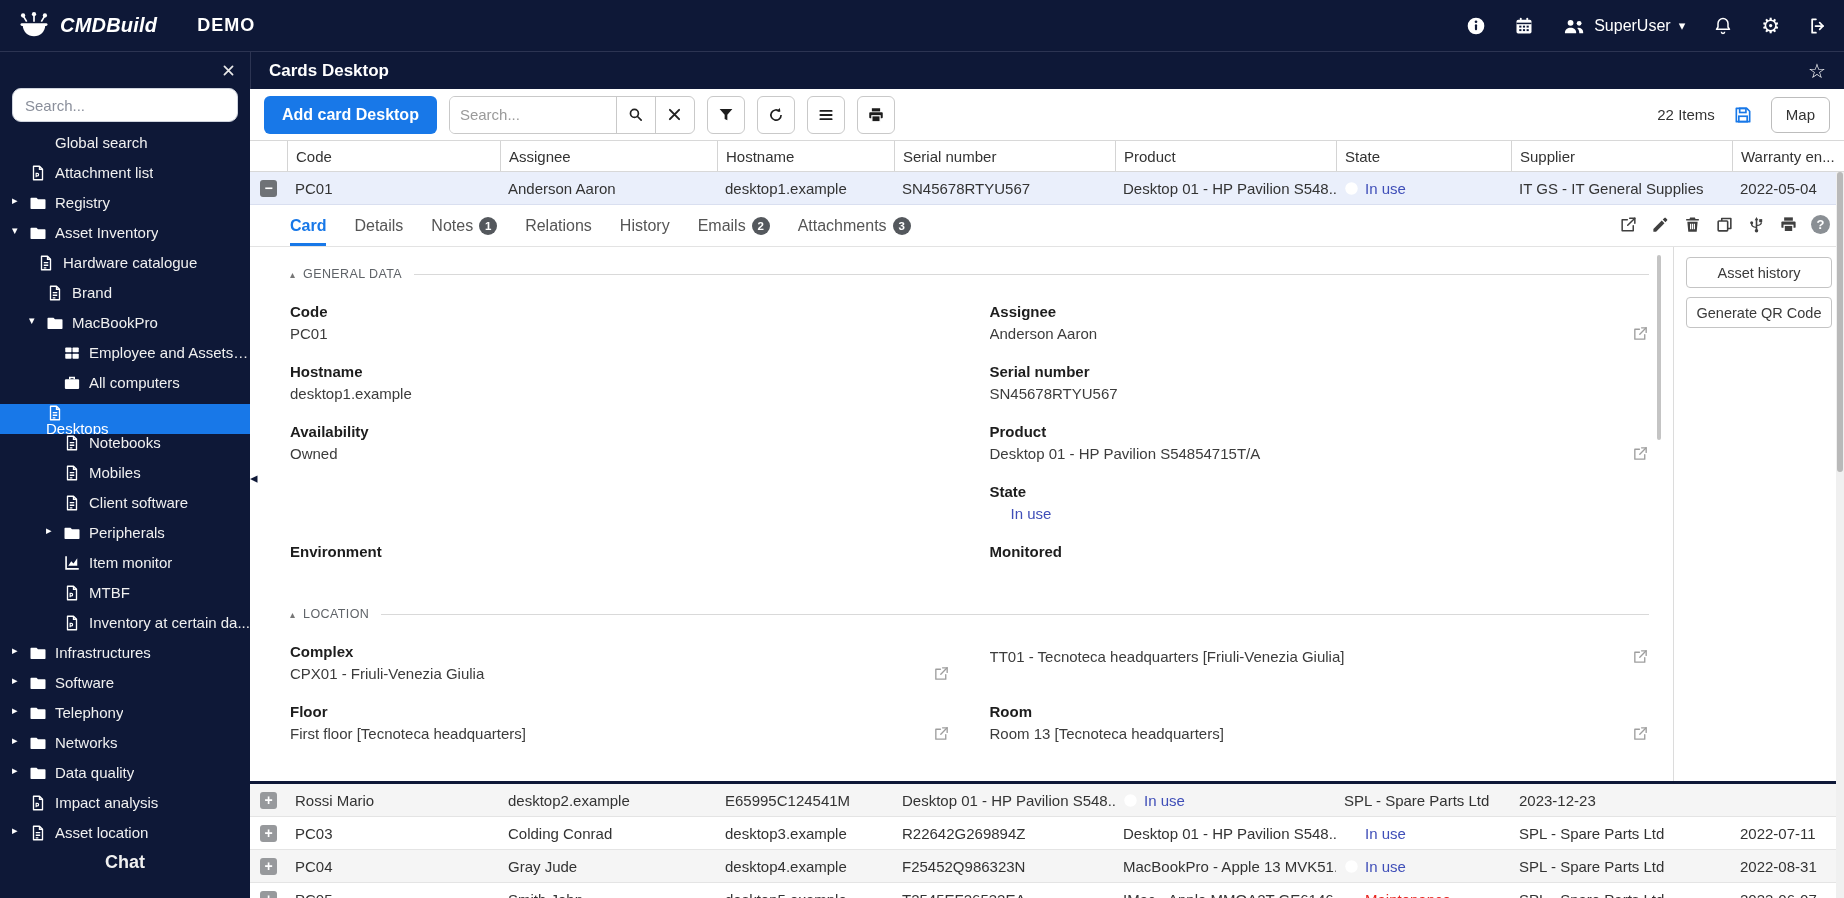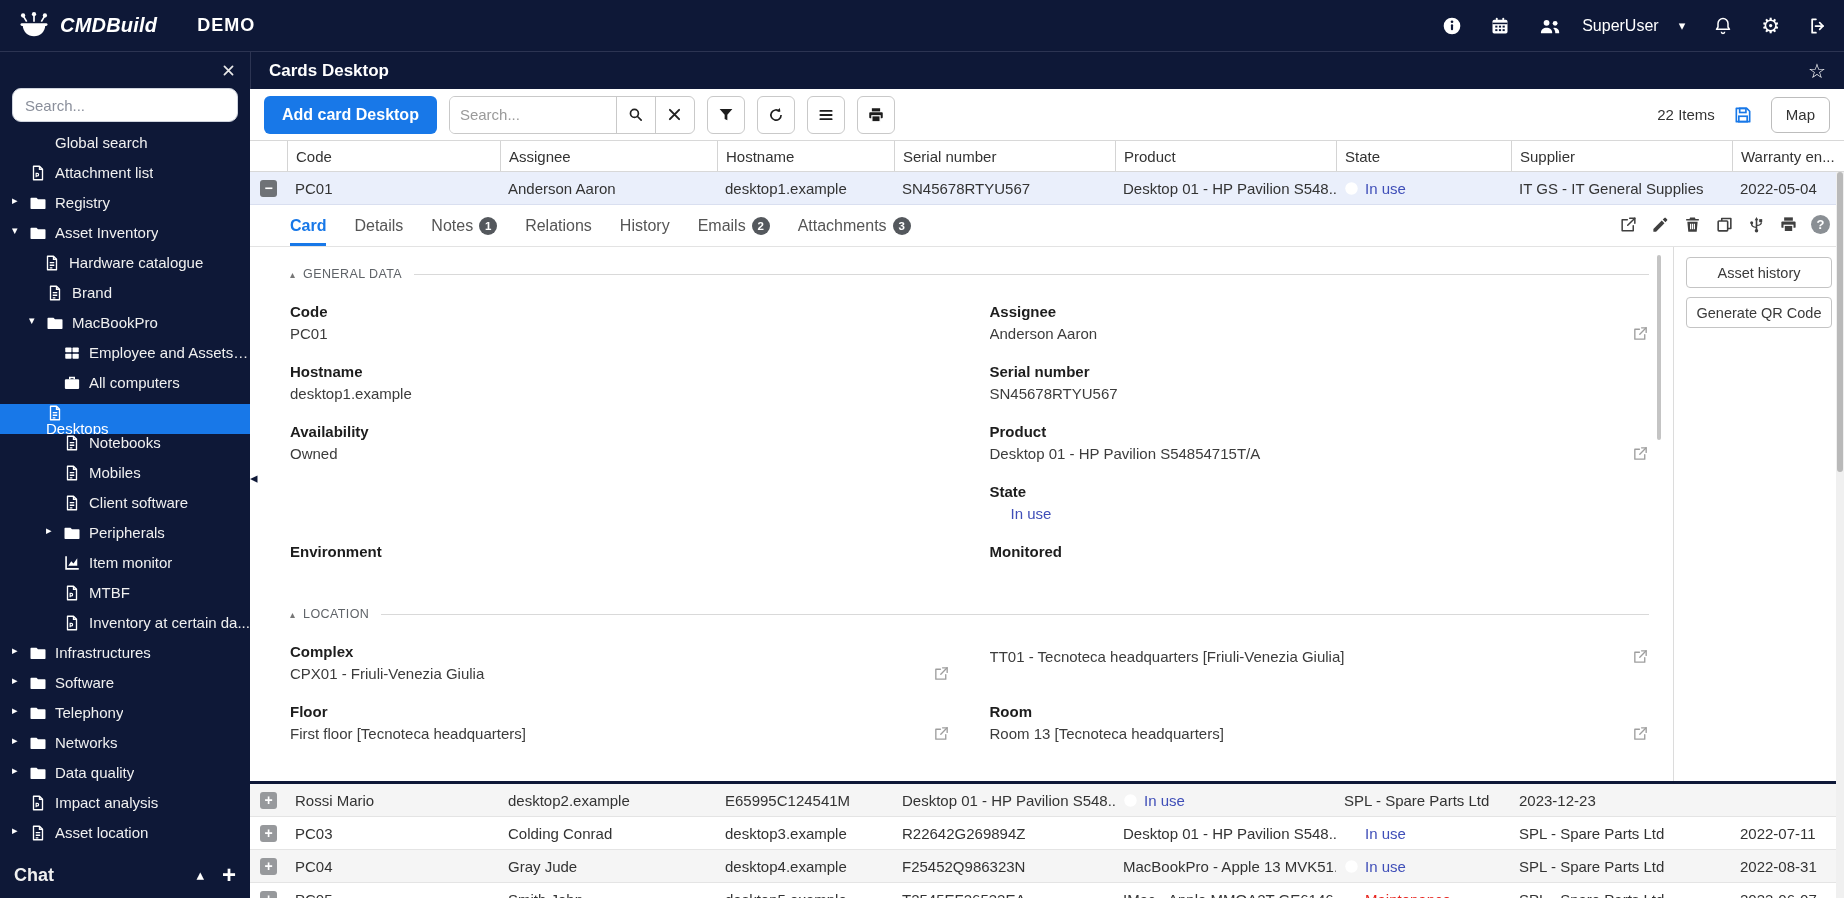--- a/index.html
+++ b/index.html
@@ -11,38 +11,38 @@
   html,body{width:1844px;height:898px;overflow:hidden;background:#fff;}
   svg{display:block;}
   
   .topbar{height:52px;background:var(--navy);display:flex;align-items:center;padding:0 16px;border-bottom:1px solid var(--navy-line);color:#fff;}
   .logo{width:36px;height:30px;margin-right:8px;}
   .brand{font-size:20px;font-weight:bold;font-style:italic;letter-spacing:.2px;}
   .ws{margin-left:40px;font-size:18px;font-weight:bold;letter-spacing:1px;}
   .tb-right{margin-left:auto;display:flex;align-items:center;gap:28px;}
   .tb-ic{width:20px;height:20px;color:#fff;cursor:pointer;}
   .gearchar{font-size:21px;line-height:20px;width:auto;}
-  .tb-user{display:flex;align-items:center;gap:20px;font-size:16px;cursor:pointer;}
+  .tb-user{display:flex;align-items:center;gap:8px;font-size:16px;cursor:pointer;}
   .tb-user .tb-ic{width:24px;height:20px;}
   .caret{font-size:13px;}
   
   .app{display:flex;height:846px;position:relative;}
   
   .sidebar{width:250px;background:var(--navy);color:#f0f0f0;position:relative;flex:none;display:flex;flex-direction:column;}
   .sb-close-row{height:30px;display:flex;justify-content:flex-end;align-items:center;padding:6px 14px 0;}
   .sb-close{width:15px;height:15px;color:#e8e8e8;cursor:pointer;}
   .sb-search{margin:6px 12px 10px;height:34px;border-radius:9px;border:1px solid #cfd4de;background:#fff;color:#555;font-size:15px;padding:0 12px;width:calc(100% - 24px);}
   .sb-search::placeholder{color:#8a8f9b;}
   .sb-nav{flex:1;overflow:hidden;padding-top:2px;}
   .nav-item{height:30px;display:flex;align-items:flex-start;font-size:15px;cursor:pointer;white-space:nowrap;}
   .nav-item.selected{background:var(--accent);color:#fff;flex-direction:column;}
   .nv-caret{width:17px;flex:none;font-size:11px;color:#fff;}
   .nv-icon{width:18px;height:16px;margin-right:8px;flex:none;color:#fff;}
   .nv-label{overflow:hidden;text-overflow:ellipsis;}
-  .chat{height:46px;display:flex;align-items:center;padding:0 14px;gap:18px;}
+  .chat{height:46px;display:flex;align-items:center;padding:0 14px;gap:34px;flex-direction:column;}
   .chat-title{font-size:18px;font-weight:bold;flex:1;}
   .chat-ic{font-size:15px;cursor:pointer;color:#fff;}
   .chat-ic.plus{font-size:24px;font-weight:bold;line-height:20px;}
   .sb-handle{position:absolute;left:250px;top:418px;z-index:5;color:var(--navy);font-size:15px;line-height:15px;cursor:pointer;}
   
   .main{flex:1;display:flex;flex-direction:column;position:relative;overflow:hidden;background:#fff;}
   .view-header{height:37px;background:var(--navy);border-left:1px solid var(--navy-line);display:flex;align-items:center;padding:0 18px;flex:none;}
   .view-title{color:#fff;font-size:17px;font-weight:bold;}
   .fav-star{margin-left:auto;color:#fff;font-size:20px;cursor:pointer;}
   .toolbar{height:51px;display:flex;align-items:center;padding:0 14px;gap:12px;flex:none;background:#fff;}
@@ -214,21 +214,21 @@
   </div>
         <div class="nav-item" style="padding-left:12px">
     <span class="nv-caret">▾</span>
     <span class="nv-icon">
             <svg viewBox="0 0 24 24" fill="currentColor">
               <path d="M3 5h7l2 2h9a1 1 0 0 1 1 1v11a1 1 0 0 1-1 1H3a1 1 0 0 1-1-1V6a1 1 0 0 1 1-1z"></path>
             </svg>
           </span>
     <span class="nv-label">Asset Inventory</span>
   </div>
-        <div class="nav-item" style="padding-left:26px">
+        <div class="nav-item" style="padding-left:20px">
     <span class="nv-caret"></span>
     <span class="nv-icon">
             <svg viewBox="0 0 24 24" fill="none" stroke="currentColor" stroke-width="1.8">
               <path d="M6 3h8l4 4v14H6z" stroke-linejoin="round"></path>
               <path d="M14 3v4h4"></path>
               <path d="M9 11.5h6M9 15h6M9 18.5h3.5"></path>
             </svg>
           </span>
     <span class="nv-label">Hardware catalogue</span>
   </div>

